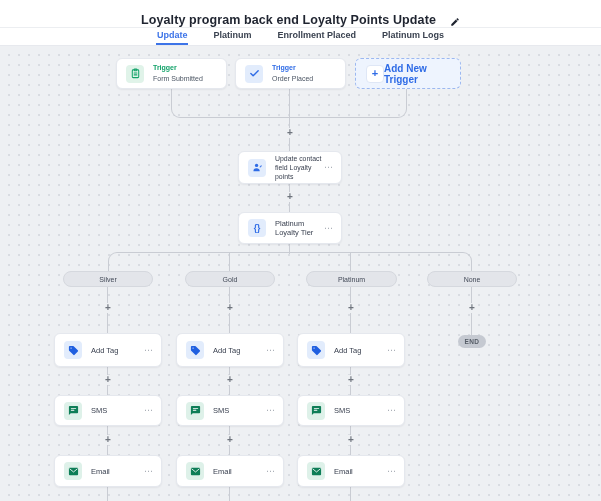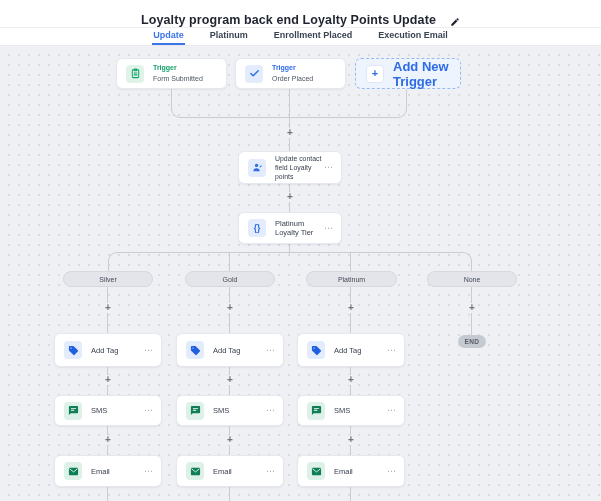--- a/index.html
+++ b/index.html
@@ -65,21 +65,21 @@
   .t-cat.blue{color:#2e6be6;}
   .t-sub{font-size:7px;color:#4b5563;}
   .nlabel{font-size:7.5px;color:#3a4150;margin-left:9px;}
   .nlabel.wrap{width:60px;line-height:1.35;font-size:6.9px;}
   .dots{margin-left:auto;padding-right:8px;color:#a7acb5;font-size:9px;line-height:1;cursor:pointer;}
   .add-trigger{
     position:absolute;background:#eef4fe;border:1px dashed #9cb8f0;border-radius:6px;
     box-sizing:border-box;z-index:2;display:flex;align-items:center;padding-left:10px;cursor:pointer;
   }
   .add-trigger .plus-sq{color:#2e6be6;font-size:11px;font-weight:700;line-height:1;}
-  .add-trigger .at-label{font-size:13px;font-weight:700;color:#2e6be6;margin-left:9px;}
+  .add-trigger .at-label{font-size:10px;font-weight:700;color:#2e6be6;}
   .pill{
     position:absolute;height:16px;background:#e3e5ea;border:1px solid #d5d8de;border-radius:9px;
     box-sizing:border-box;display:flex;align-items:center;justify-content:center;
     font-size:7px;color:#424957;z-index:2;
   }
   .end-badge{
     position:absolute;height:13px;background:#c5c9d1;border-radius:7px;z-index:2;
     display:flex;align-items:center;justify-content:center;
     font-size:6.5px;font-weight:700;color:#555c66;letter-spacing:.4px;
   }
@@ -96,21 +96,21 @@
       <svg width="10" height="10" viewBox="0 0 24 24">
         <path d="M3 17.25V21h3.75L17.81 9.94l-3.75-3.75L3 17.25zM20.71 7.04a1 1 0 0 0 0-1.41l-2.34-2.34a1 1 0 0 0-1.41 0l-1.83 1.83 3.75 3.75 1.83-1.83z" fill="#1f2430"></path>
       </svg>
     </span>
   </div>
 
   <div class="tabbar">
     <span class="tab active">Update</span>
     <span class="tab">Platinum</span>
     <span class="tab">Enrollment Placed</span>
-    <span class="tab">Execution Email</span>
+    <span class="tab">Platinum Logs</span>
   </div>
 
   <div class="canvas">
 
     <div class="elbow bl" style="left:171px;top:43px;width:119px;height:29px;"></div>
     <div class="elbow br" style="left:290px;top:43px;width:117px;height:29px;"></div>
     <div class="vline" style="left:289.25px;top:43px;height:29px;"></div>
     <div class="vline" style="left:289.25px;top:71px;height:34px;"></div>
 
     <div class="vline" style="left:289.25px;top:138px;height:28px;"></div>

